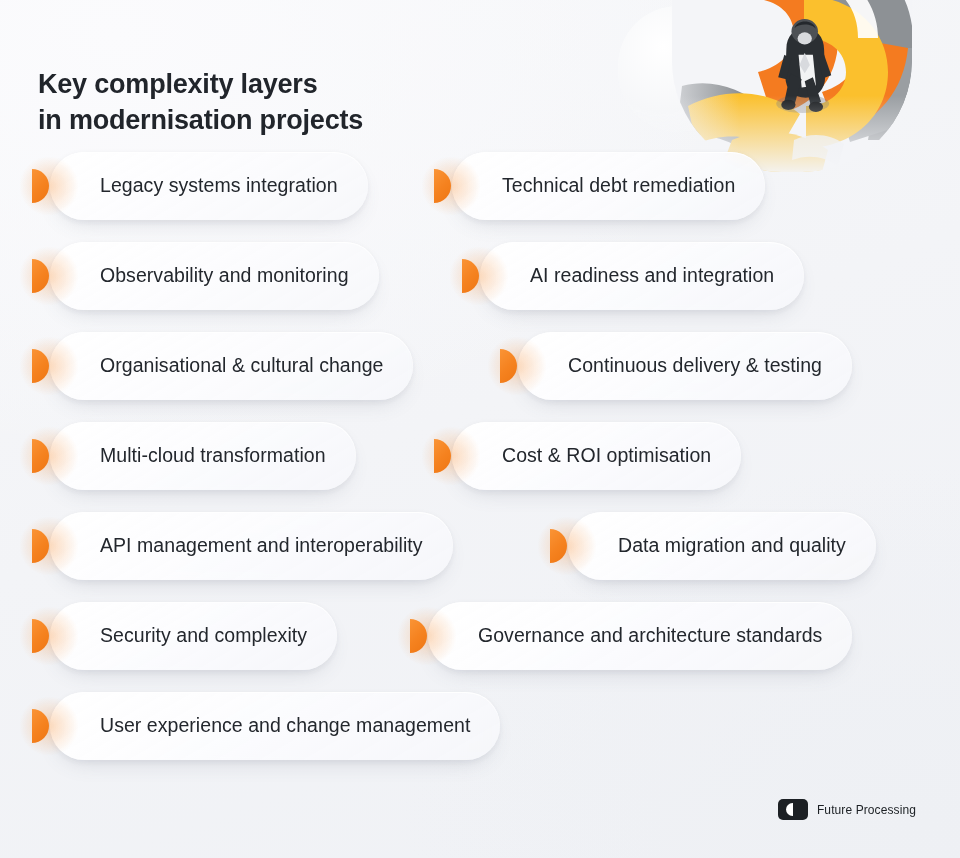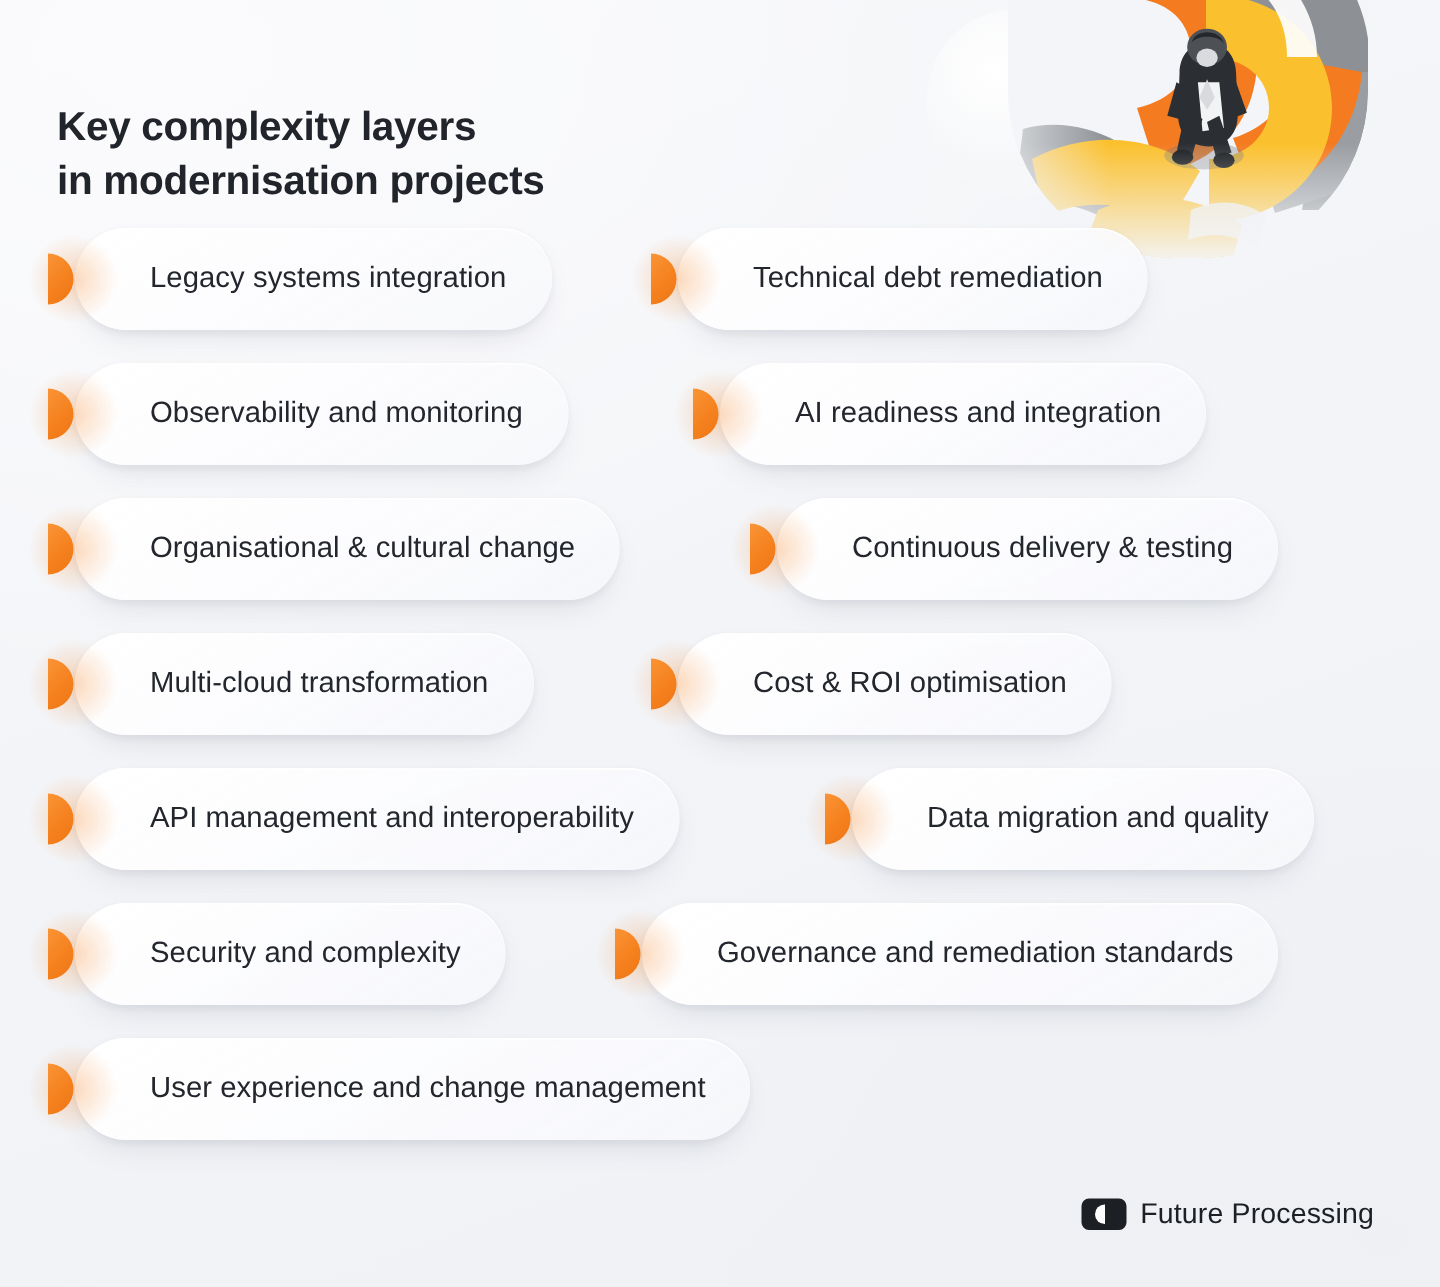--- a/index.html
+++ b/index.html
@@ -161,21 +161,21 @@
     align-items: center;
     justify-content: center;
   }
   .logo-mark-inner {
     width: 13px;
     height: 13px;
     border-radius: 50%;
     background: linear-gradient(to right, #ffffff 0%, #ffffff 50%, #1c2024 50%, #1c2024 100%);
   }
   .logo-text {
-    font-size: 19px;
+    font-size: 12px;
     color: #1c2024;
     letter-spacing: 0.1px;
     line-height: 1;
   }
 </style>
 </head>
 <body>
 
 <div class="page"></div>
 
@@ -344,21 +344,21 @@
         </span>
         <span class="pill-label">Security and complexity</span>
       </div>
     </div>
     <div class="pill-wrap" style="left:428px">
       <div class="pill">
         <span class="marker">
           <span class="marker-glow"></span>
             <span class="marker-disc"></span>
         </span>
-        <span class="pill-label">Governance and remediation standards</span>
+        <span class="pill-label">Governance and architecture standards</span>
       </div>
     </div>
   </div>
 
   <div class="row">
     <div class="pill-wrap" style="left:50px">
       <div class="pill">
         <span class="marker">
           <span class="marker-glow"></span>
             <span class="marker-disc"></span>

